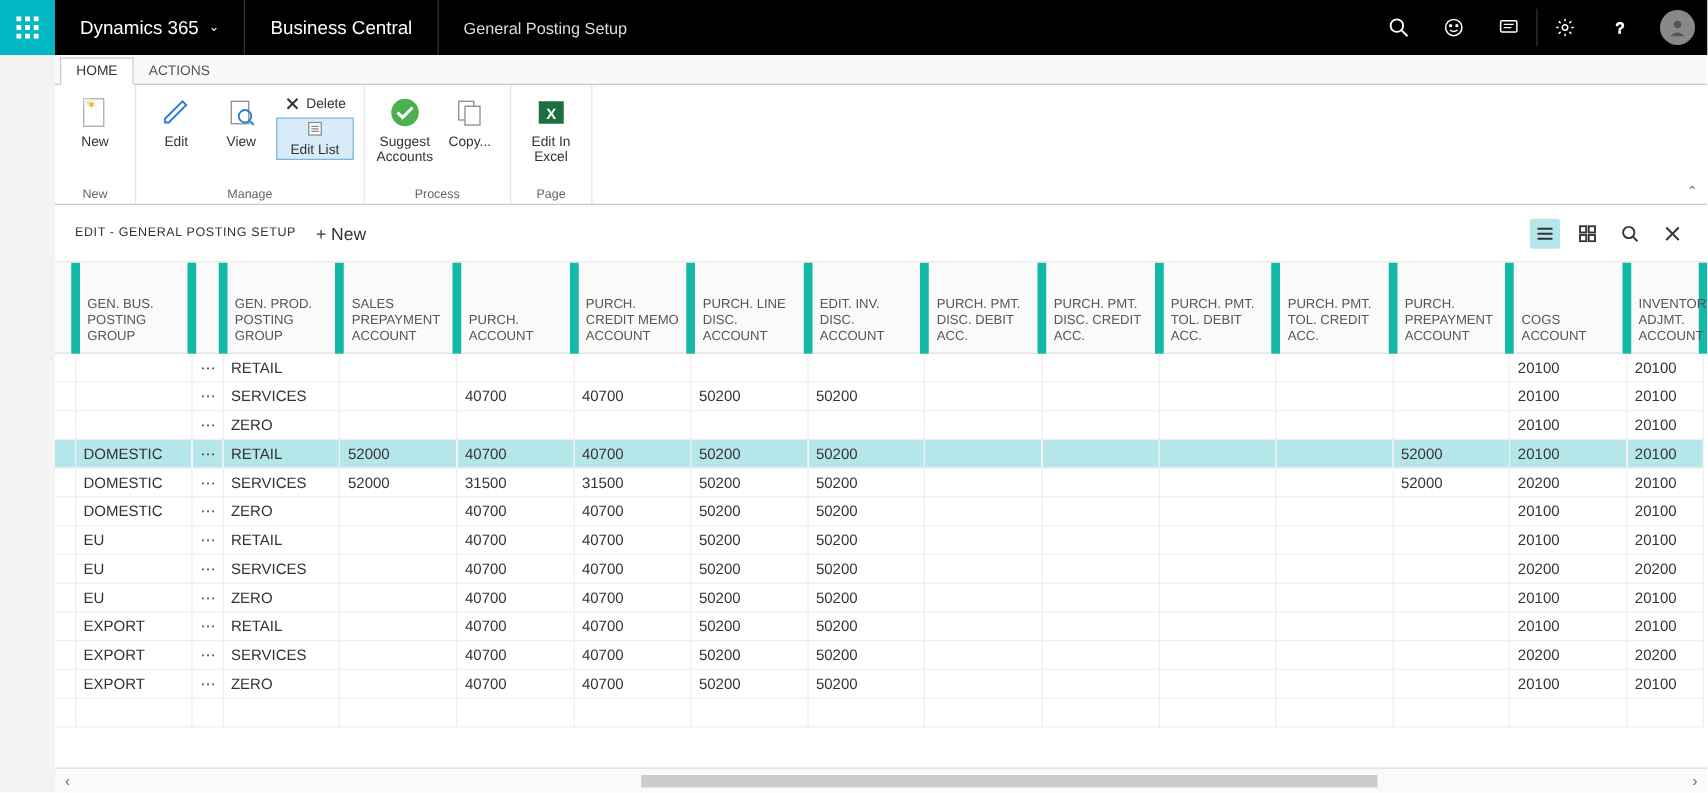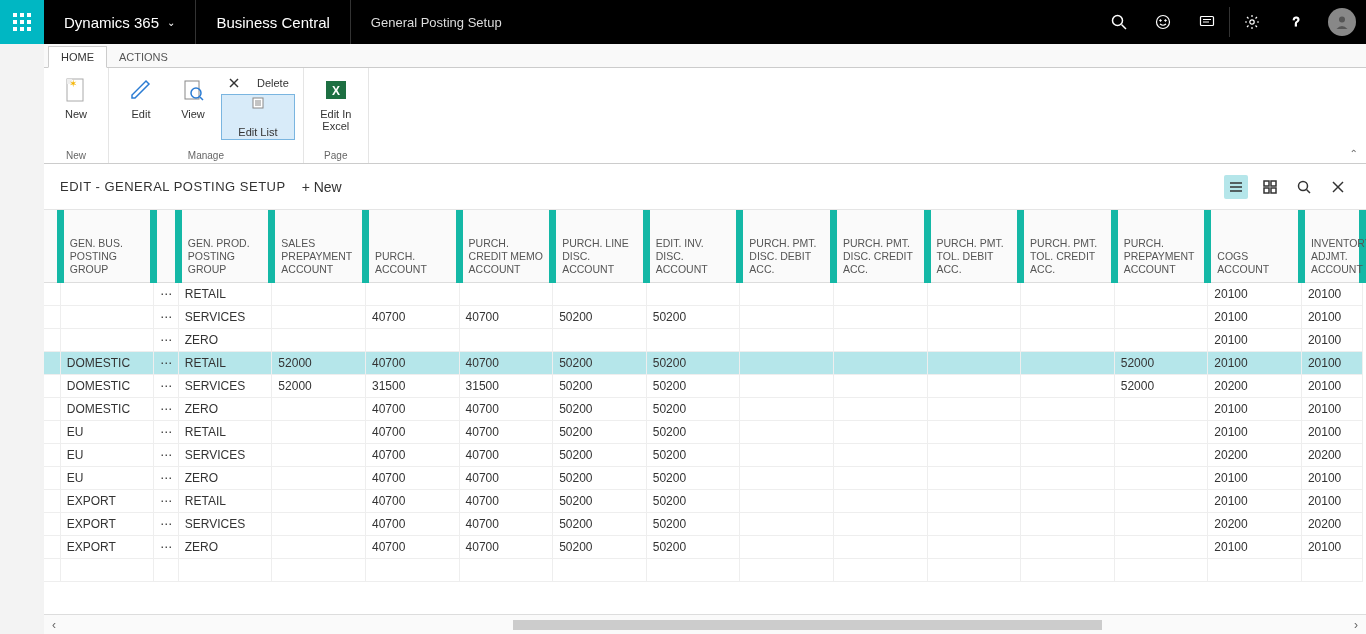--- a/index.html
+++ b/index.html
@@ -31,28 +31,28 @@
 
 
 .ribbon { height: 96px; background: #fff; border-bottom: 1px solid #ccc; display: flex; position: relative; }
 .ribbon-group { border-right: 1px solid #e5e5e5; padding: 4px 8px 2px 8px; display: flex; flex-direction: column; }
 .ribbon-group-body { flex: 1; display: flex; align-items: flex-start; gap: 4px; }
 .ribbon-group-label { font-size: 10px; color: #666; text-align: center; padding-top: 2px; }
 .ribbon-btn-big { display: flex; flex-direction: column; align-items: center; justify-content: flex-start; width: 48px; padding-top: 4px; cursor: pointer; }
 .ribbon-btn-big .ricon { width: 28px; height: 28px; display: flex; align-items: center; justify-content: center; }
 .ribbon-btn-big .rlabel { font-size: 11px; color: #333; text-align: center; margin-top: 4px; line-height: 12px; }
 .ribbon-col { display: flex; flex-direction: column; gap: 2px; padding-top: 2px; }
-.ribbon-btn-sm { display: flex; align-items: center; gap: 16px; font-size: 11px; color: #333; padding: 2px 6px; cursor: pointer; }
+.ribbon-btn-sm { display: flex; align-items: center; gap: 4px; font-size: 11px; color: #333; padding: 2px 6px; cursor: pointer; }
 .ribbon-btn-sm.active { background: #d8ebf9; border: 1px solid #7ab5e0; padding: 1px 5px; flex-direction: column; }
 .ribbon-btn-sm .sicon { width: 14px; height: 14px; display: flex; align-items: center; justify-content: center; }
 .ribbon-collapse { position: absolute; right: 8px; bottom: 4px; font-size: 10px; color: #666; cursor: pointer; }
 
 
 .page-header { height: 46px; border-bottom: 1px solid #e5e5e5; display: flex; align-items: center; padding: 0 16px; }
-.page-title { font-size: 13px; letter-spacing: 0.5px; color: #333; }
+.page-title { font-size: 10px; letter-spacing: 0.5px; color: #333; }
 .page-new { margin-left: 16px; font-size: 14px; color: #333; cursor: pointer; display: flex; align-items: center; gap: 4px; }
 .page-header-right { margin-left: auto; display: flex; align-items: center; gap: 10px; }
 .ph-icon { width: 24px; height: 24px; display: flex; align-items: center; justify-content: center; cursor: pointer; border-radius: 2px; }
 .ph-icon.active { background: #b5e6ea; }
 .ph-icon svg { width: 14px; height: 14px; stroke: #333; fill: none; stroke-width: 1.5; }
 
 
 .grid-wrapper { flex: 1; overflow: hidden; position: relative; }
 .grid { width: 100%; border-collapse: collapse; table-layout: fixed; }
 .grid th { font-size: 10.5px; font-weight: 400; color: #555; text-align: left; padding: 6px 6px; border-right: 7px solid #14b8a6; border-bottom: 1px solid #ddd; vertical-align: bottom; line-height: 13px; background: #fafafa; height: 72px; }
@@ -211,20 +211,43 @@
                     <line x1="3" y1="8" x2="9" y2="8" stroke="#888"></line>
                   </svg>
                 </span>
               <span>Edit List</span>
             </div>
           </div>
         </div>
         <div class="ribbon-group-label">Manage</div>
       </div>
 
+      <div class="ribbon-group">
+        <div class="ribbon-group-body">
+          <div class="ribbon-btn-big">
+            <div class="ricon">
+                <svg width="26" height="26">
+                  <circle cx="13" cy="13" r="11" fill="#4caf50"></circle>
+                  <path d="M7 13 L11 17 L19 9" fill="none" stroke="#fff" stroke-width="2.5"></path>
+                </svg>
+              </div>
+            <div class="rlabel">Suggest Accounts</div>
+          </div>
+          <div class="ribbon-btn-big">
+            <div class="ricon">
+                <svg width="24" height="24">
+                  <rect x="3" y="3" width="12" height="15" fill="#fff" stroke="#888"></rect>
+                  <rect x="8" y="7" width="12" height="15" fill="#fff" stroke="#888"></rect>
+                </svg>
+              </div>
+            <div class="rlabel">Copy...</div>
+          </div>
+        </div>
+        <div class="ribbon-group-label">Process</div>
+      </div>
 
       <div class="ribbon-group">
         <div class="ribbon-group-body">
           <div class="ribbon-btn-big">
             <div class="ricon">
                 <svg width="26" height="26">
                   <rect x="3" y="4" width="20" height="18" fill="#1d6f42"></rect>
                   <text x="13" y="18" text-anchor="middle" font-size="12" fill="#fff" font-weight="bold">X</text>
                 </svg>
               </div>

